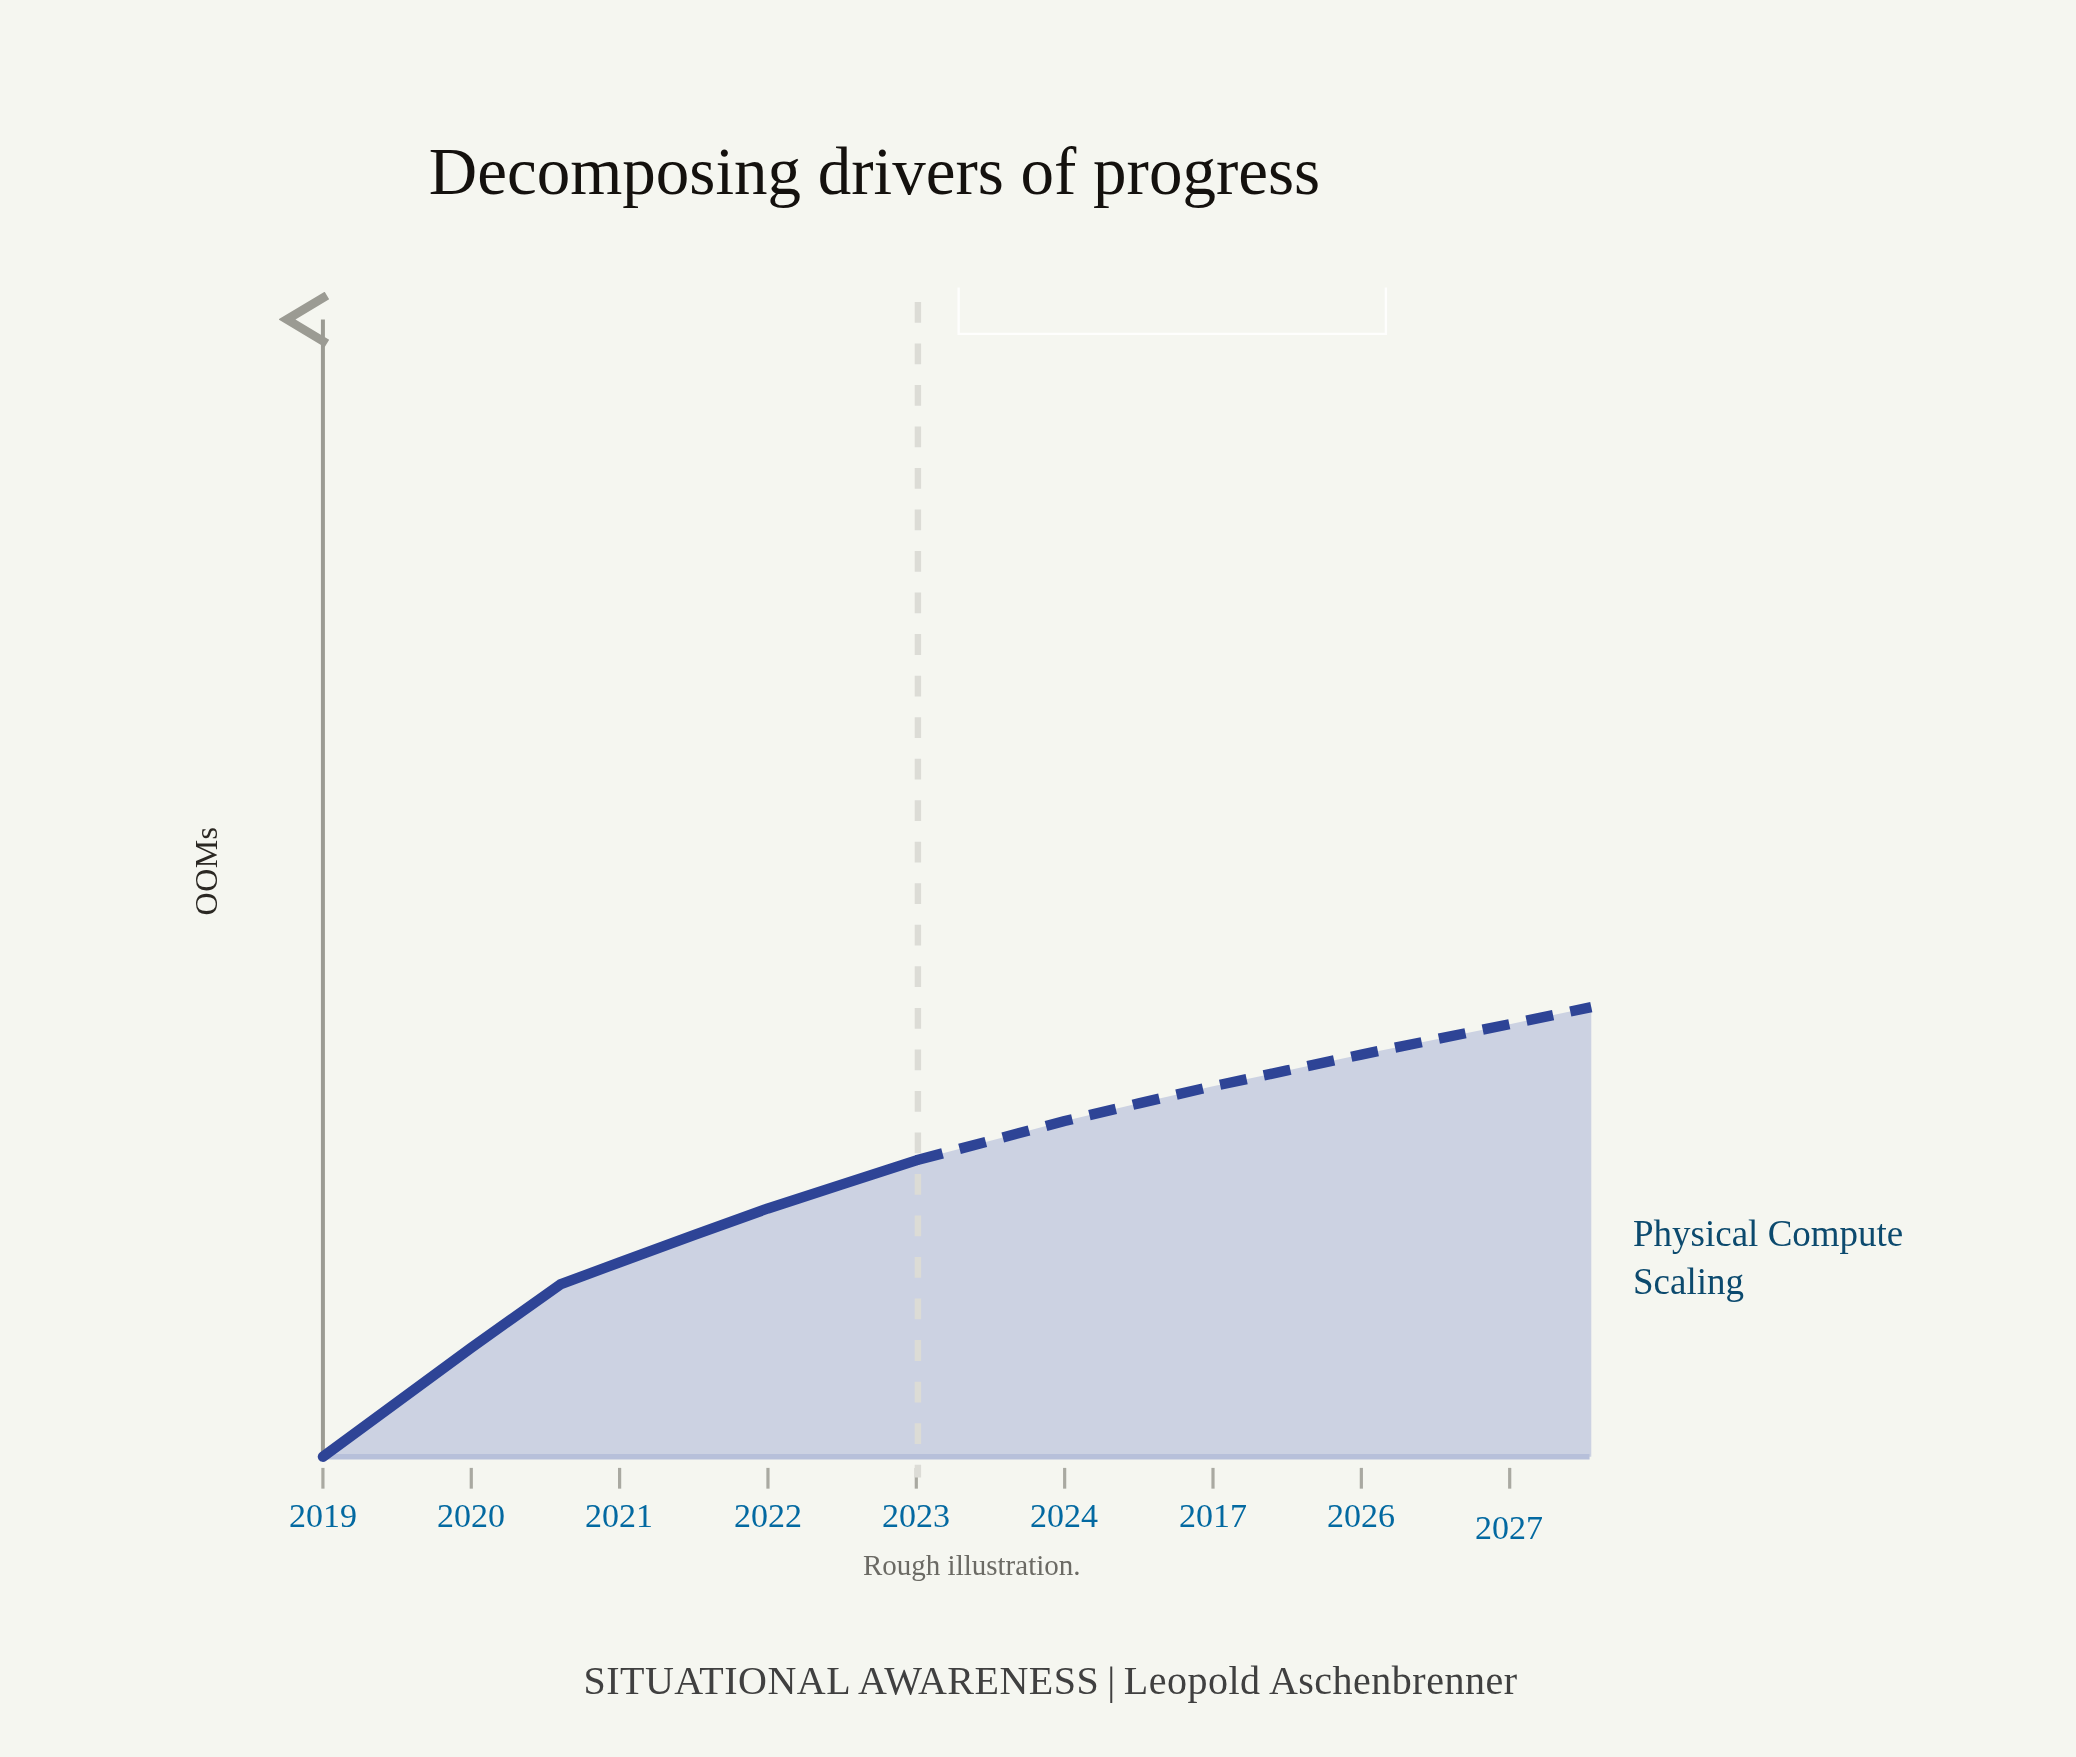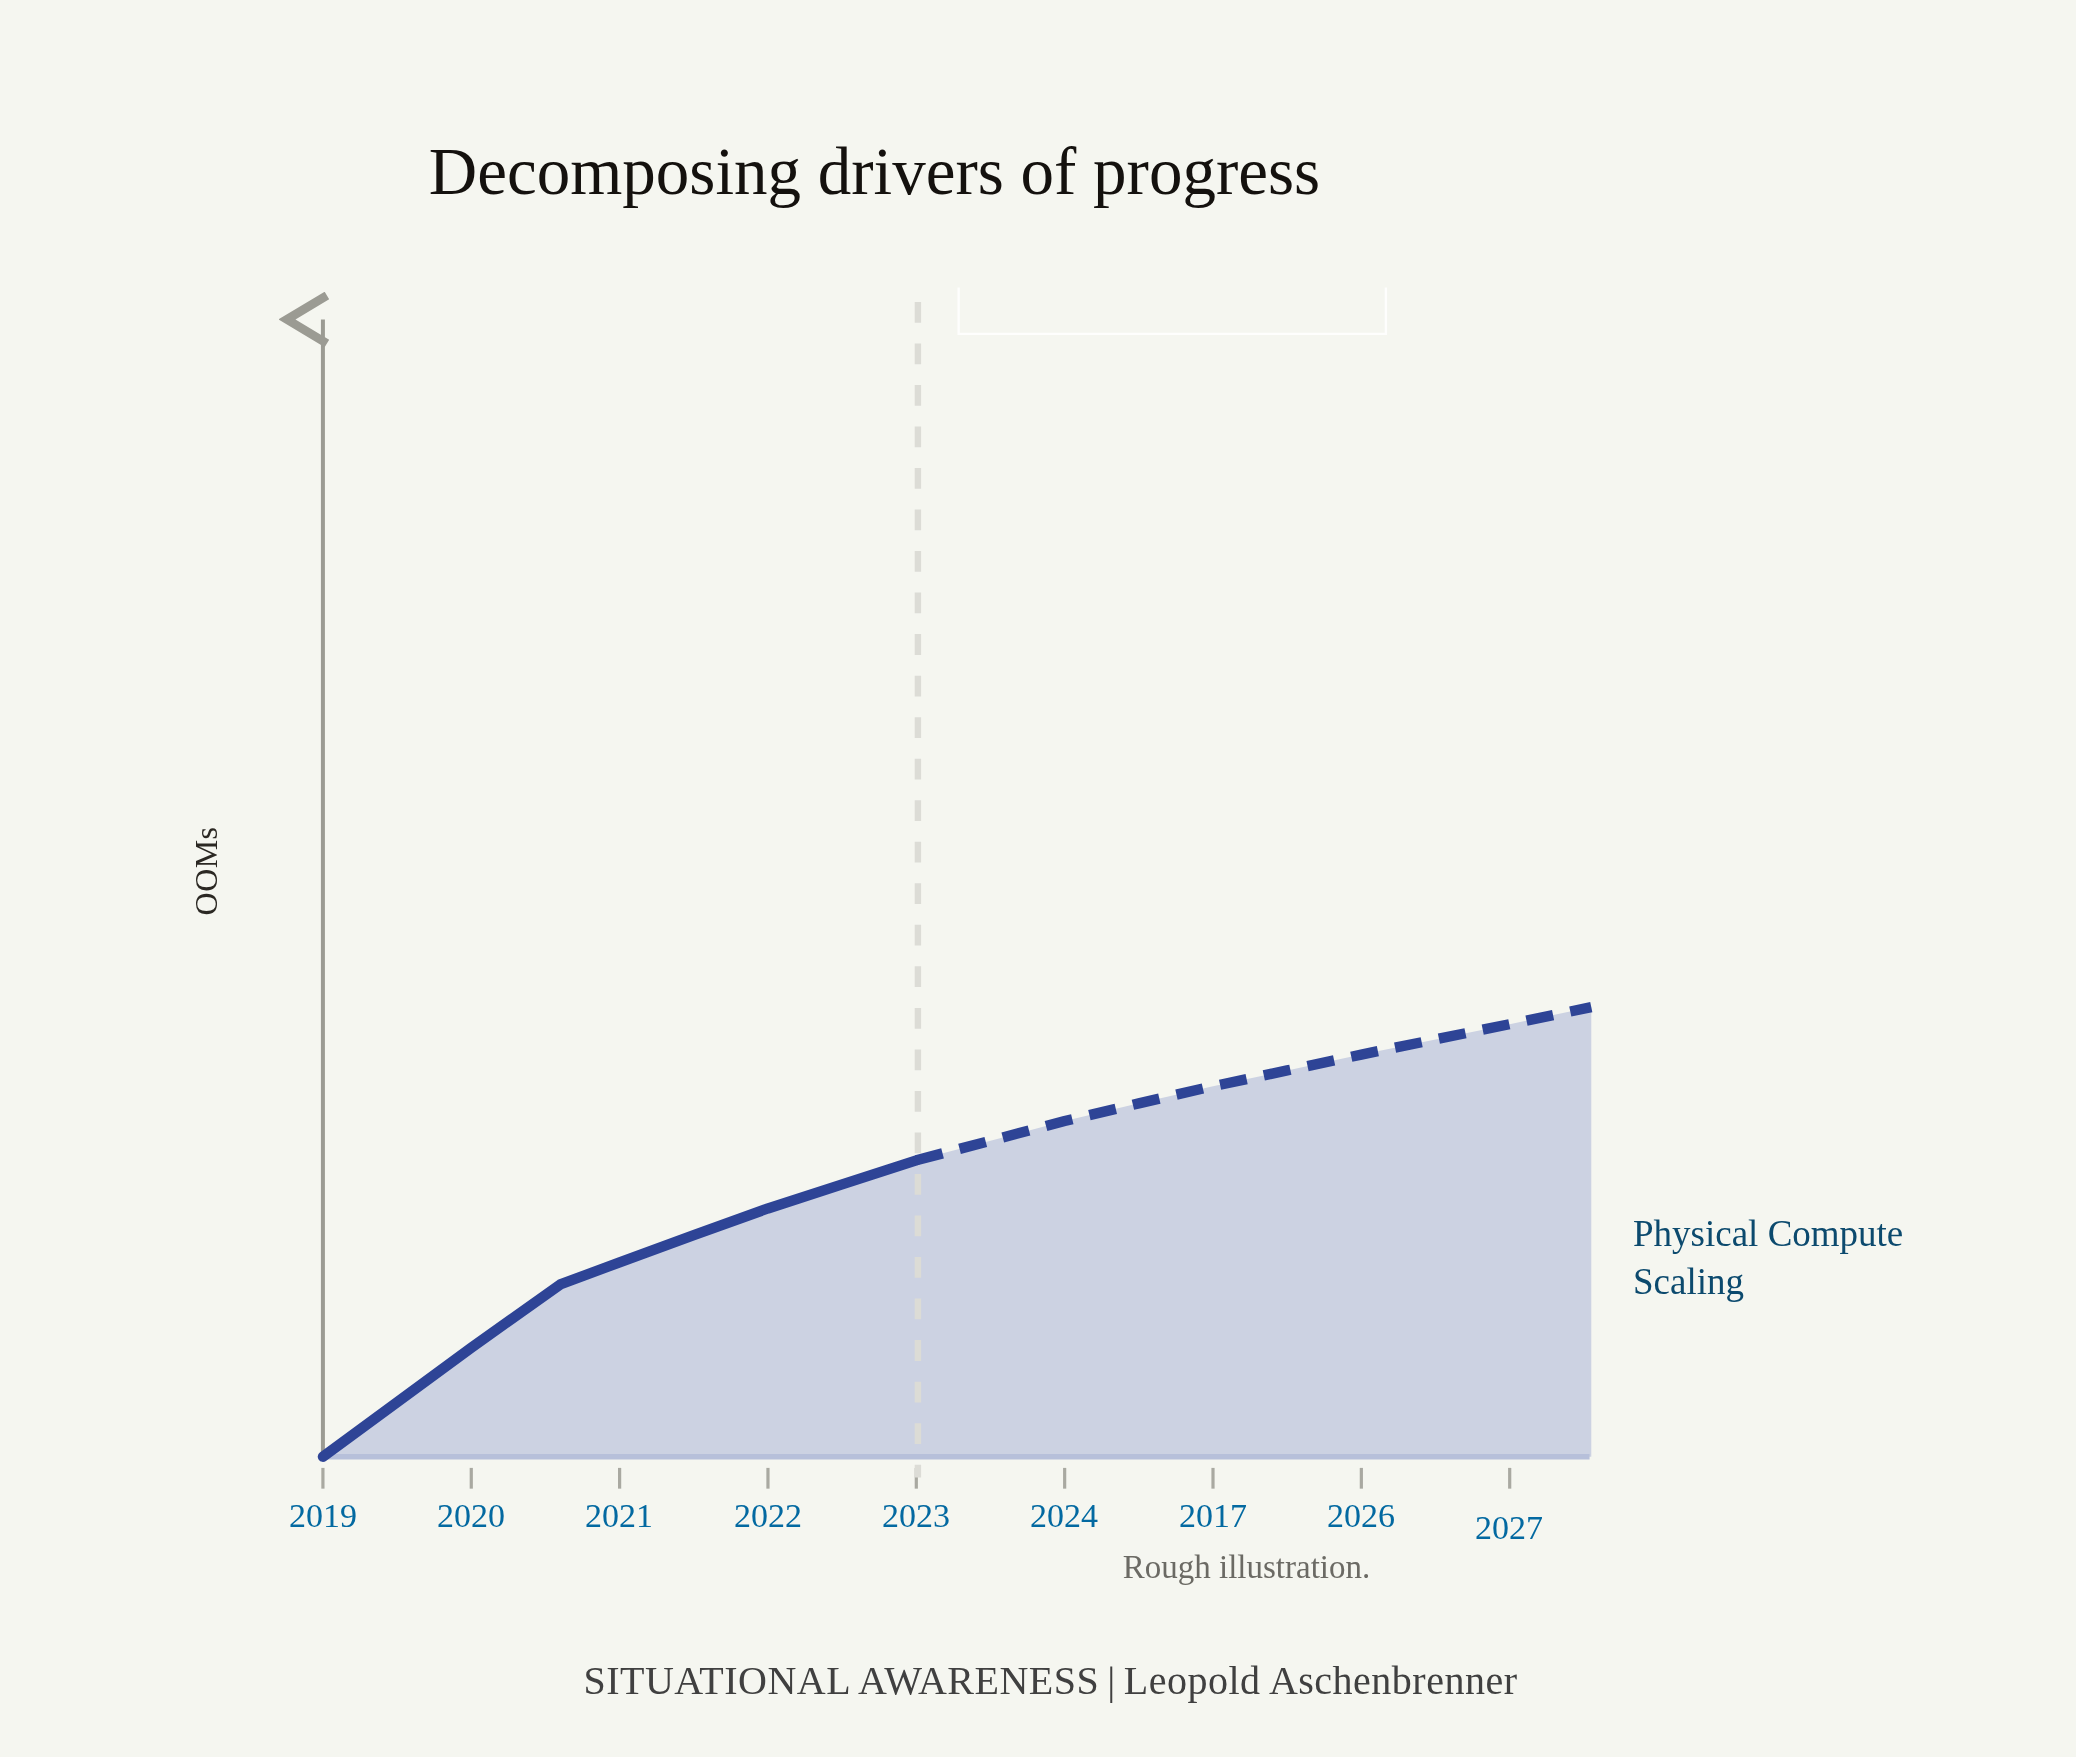--- a/index.html
+++ b/index.html
@@ -67,22 +67,22 @@
     font-size: 37px;
     line-height: 1.30;
     color: #0c4a6e;
     margin-top: 8px;
   }
   .note {
     position: absolute;
     left: 863px;
     top: 1549px;
     width: 767px;
-    text-align: center;
-    font-size: 33px;
+    text-align: left;
+    font-size: 29px;
     color: #6b6a64;
   }
   .footer {
     position: absolute;
     left: 0;
     top: 1657px;
     width: 2077px;
     text-align: center;
     font-size: 40px;
     color: #404040;

